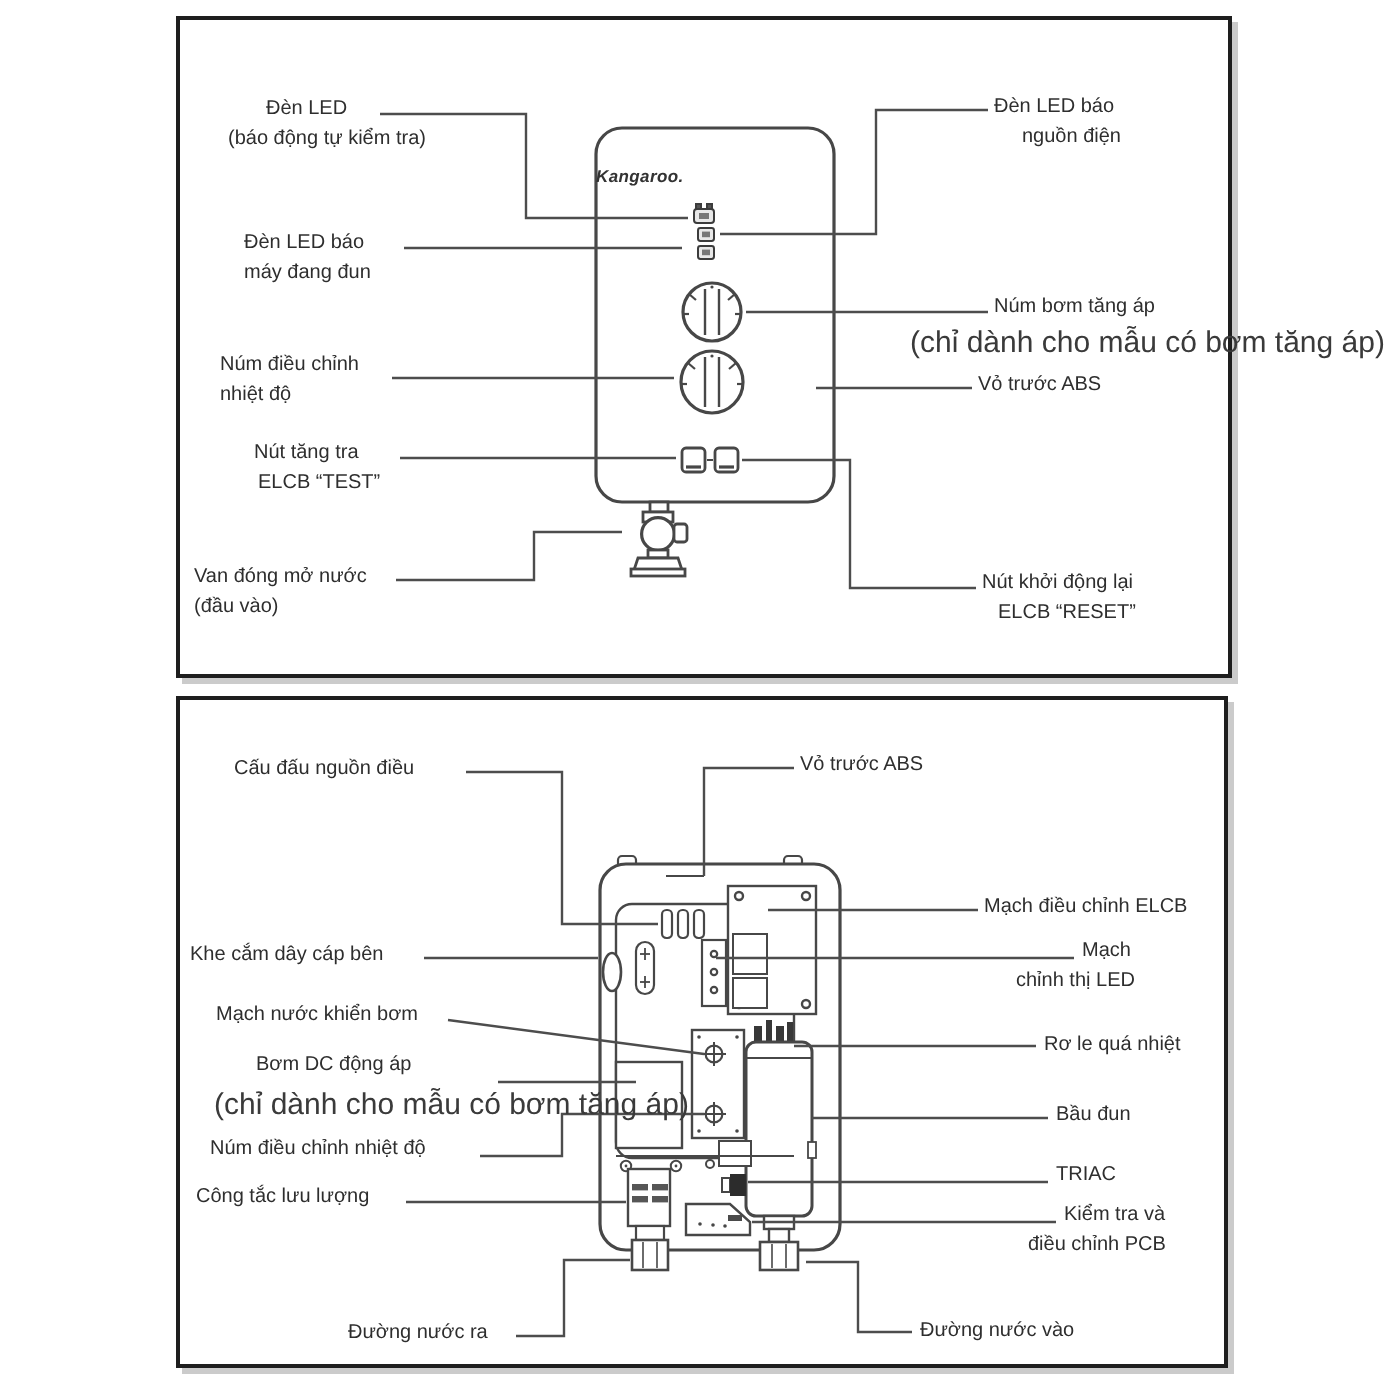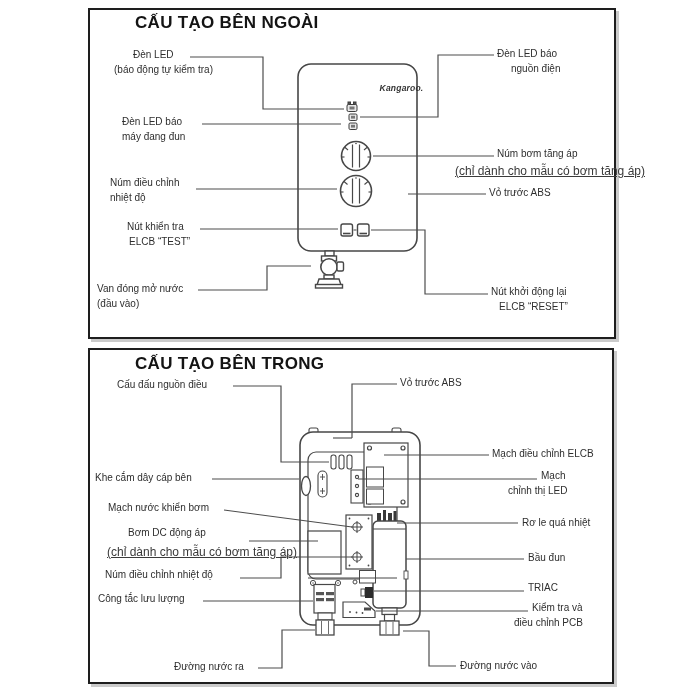--- a/index.html
+++ b/index.html
@@ -6,23 +6,23 @@
   .stage{position:relative;width:700px;height:700px;background:#ffffff;overflow:hidden;
          font-family:"Liberation Sans","DejaVu Sans",sans-serif;color:#2b2b2b;}
   .panel{position:absolute;background:#ffffff;border:2px solid #1e1e1e;
          box-shadow:3px 3px 0 rgba(140,140,140,0.45);}
   #panel-external{left:88px;top:8px;width:524px;height:327px;}
   #panel-internal{left:88px;top:348px;width:522px;height:332px;}
   svg.overlay{position:absolute;left:0;top:0;pointer-events:none;}
   .title{position:absolute;font-size:17px;font-weight:bold;color:#141414;
          letter-spacing:0.3px;white-space:nowrap;}
   .lbl{position:absolute;font-size:10px;line-height:14px;color:#2e2e2e;white-space:nowrap;}
-  .lbl-small{position:absolute;font-size:12px;line-height:11px;color:#3a3a3a;white-space:nowrap;text-decoration:underline;}
-  .brand{position:absolute;left:298px;top:83px;width:119px;text-align:center;
-         font-size:8.5px;font-weight:bold;font-style:italic;letter-spacing:0.2px;color:#333;padding-left:44px;}
+  .lbl-small{position:absolute;font-size:15px;line-height:11px;color:#3a3a3a;white-space:nowrap;}
+  .brand{position:absolute;left:298px;top:83px;width:119px;text-align:left;
+         font-size:8.5px;font-weight:bold;font-style:italic;letter-spacing:0.2px;color:#333;}
 </style>
 </head>
 <body>
 
 <div class="stage">
 
   <div class="panel" id="panel-external"></div>
   <div class="panel" id="panel-internal"></div>
 
   <svg class="overlay" width="700" height="700" viewBox="0 0 700 700">
@@ -217,32 +217,30 @@
       <polyline points="384,455 489,455"></polyline>
       <polyline points="358,479 537,479"></polyline>
       <polyline points="397,523 518,523"></polyline>
       <polyline points="406,559 524,559"></polyline>
       <polyline points="374,591 524,591"></polyline>
       <polyline points="376,611 528,611"></polyline>
       <polyline points="403,631 429,631 429,666 456,666"></polyline>
     </g>
   </svg>
 
-  <div class="title" style="left:135px;top:13px">CẤU TẠO BÊN NGOÀI</div>
-  <div class="title" style="left:135px;top:354px">CẤU TẠO BÊN TRONG</div>
 
   <div class="brand">Kangaroo.</div>
 
   <div class="lbl" style="left:133px;top:48px">Đèn LED</div>
   <div class="lbl" style="left:114px;top:63px">(báo động tự kiểm tra)</div>
   <div class="lbl" style="left:122px;top:115px">Đèn LED báo</div>
   <div class="lbl" style="left:122px;top:130px">máy đang đun</div>
   <div class="lbl" style="left:110px;top:176px">Núm điều chỉnh</div>
   <div class="lbl" style="left:110px;top:191px">nhiệt độ</div>
-  <div class="lbl" style="left:127px;top:220px">Nút khiển tra</div>
+  <div class="lbl" style="left:127px;top:220px">Nút tăng tra</div>
   <div class="lbl" style="left:129px;top:235px">ELCB “TEST”</div>
   <div class="lbl" style="left:97px;top:282px">Van đóng mở nước</div>
   <div class="lbl" style="left:97px;top:297px">(đầu vào)</div>
   <div class="lbl" style="left:497px;top:47px">Đèn LED báo</div>
   <div class="lbl" style="left:511px;top:62px">nguồn điện</div>
   <div class="lbl" style="left:497px;top:147px">Núm bơm tăng áp</div>
   <div class="lbl-small" style="left:455px;top:166px">(chỉ dành cho mẫu có bơm tăng áp)</div>
   <div class="lbl" style="left:489px;top:186px">Vỏ trước ABS</div>
   <div class="lbl" style="left:491px;top:285px">Nút khởi động lại</div>
   <div class="lbl" style="left:499px;top:300px">ELCB “RESET”</div>

